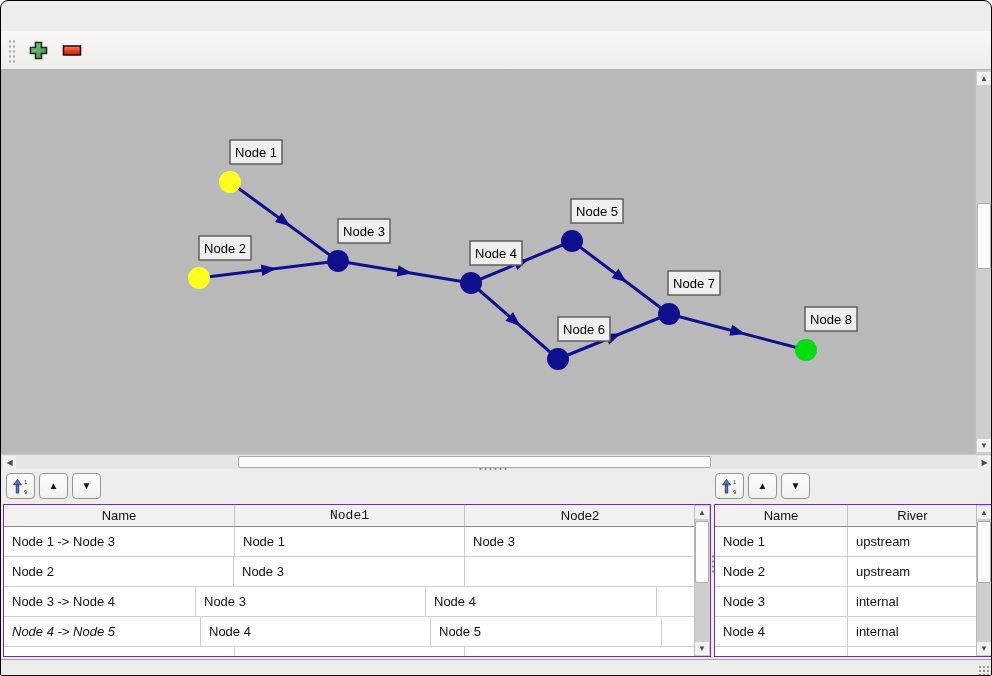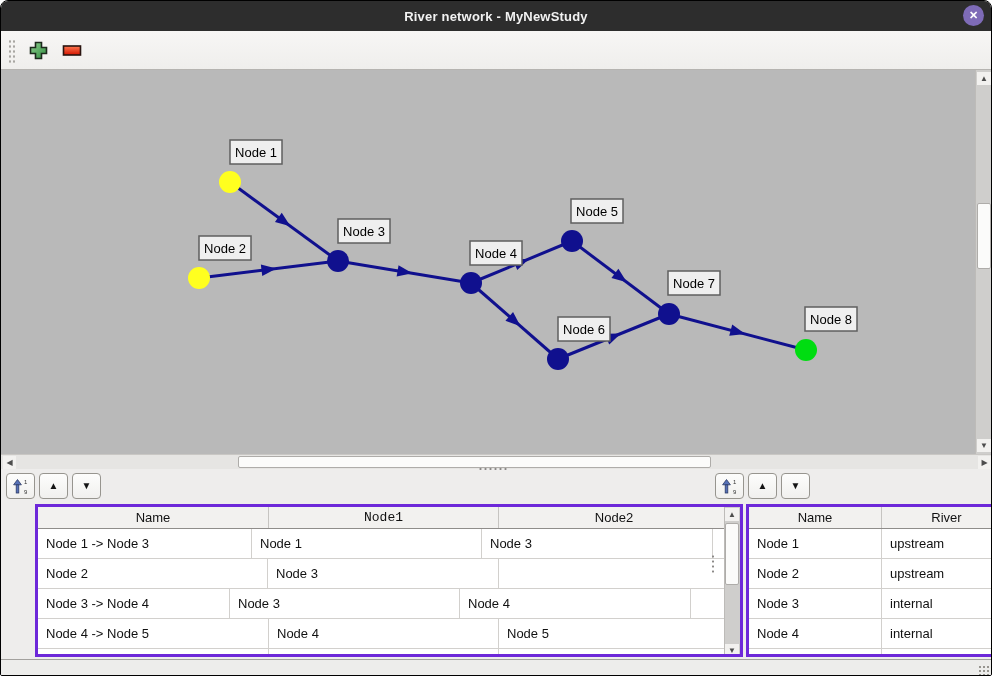--- a/index.html
+++ b/index.html
@@ -36,47 +36,41 @@
   
   .lower{position:absolute;left:0;top:468px;width:992px;height:190px;background:#eeedec;}
   .tool-btn{position:absolute;top:4px;width:29px;height:26px;box-sizing:border-box;
             background:linear-gradient(#fdfdfc,#f1f0ee);border:1px solid #97958f;border-radius:4px;
             display:flex;align-items:center;justify-content:center;cursor:pointer;}
   .tri{font-size:10px;color:#141414;line-height:10px;}
   .vsplit{position:absolute;left:710px;top:0;width:3px;height:188px;}
   .vsplit-dots{position:absolute;left:0;top:85px;width:3px;height:20px;
           background-image:radial-gradient(circle,#8b8987 1px,transparent 1.2px);background-size:4px 5px;}
   
-  .tbl{position:absolute;top:35px;height:153px;background:#fff;border:3px solid #6d28d9;
-       box-sizing:border-box;overflow:hidden;margin-left:32px;}
+  .tbl{position:absolute;top:35px;height:153px;background:#fff;border:1px solid #6d28d9;
+       box-sizing:border-box;overflow:hidden;}
   .tbl-head{display:flex;height:22px;background:#f2f1ef;border-bottom:1px solid #8f8d8a;box-sizing:border-box;}
   .tbl-head .cell{display:flex;align-items:center;justify-content:center;font-size:13px;color:#111;
                   border-right:1px solid #c6c4c1;box-sizing:border-box;}
   .tbl-row{display:flex;height:30px;border-bottom:1px solid #d2d0cd;box-sizing:border-box;background:#fff;}
   .tbl-row .cell{display:flex;align-items:center;padding-left:8px;font-size:13px;color:#111;
                  border-right:1px solid #d2d0cd;box-sizing:border-box;white-space:nowrap;overflow:hidden;}
   .tbl .vscroll{top:0;right:0;height:151px;}
   
   .statusbar{position:absolute;left:0;top:658px;width:992px;height:18px;background:#ededeb;
              border-top:1px solid #a3a19e;box-sizing:border-box;}
   .resize-grip{position:absolute;right:3px;bottom:2px;width:12px;height:10px;
                background-image:radial-gradient(circle,#97958f 1px,transparent 1.2px);
                background-size:4px 4px;}
 </style>
 </head>
 <body>
 
 <div class="window">
 
-  <div class="titlebar">
-    <span class="title">River network - MyNewStudy</span>
-    <span class="close-btn">
-      <span>✕</span>
-    </span>
-  </div>
 
   <div class="toolbar">
     <div class="tb-grip"></div>
     <div class="tb-icon">
       <svg width="19" height="19" viewBox="0 0 19 19">
         <defs>
           <linearGradient id="gplus" x1="0" y1="0" x2="1" y2="1">
             <stop offset="0" stop-color="#8fd08f"></stop>
               <stop offset="1" stop-color="#2e8b3e"></stop>
           </linearGradient>
@@ -187,35 +181,35 @@
       <span class="tri">▼</span>
     </div>
 
     <div class="tbl" id="link-table" style="left:2px;width:708px;">
         <div class="tbl-head">
           <div class="cell" style="width: 231px;">Name</div>
           <div class="cell" style="width: 230px; font-family: Liberation Mono, monospace;">Node1</div>
           <div class="cell" style="width: 231px;">Node2</div>
         </div>
       <div class="tbl-row">
-          <div class="cell" style="width: 214px;">Node 1 -&gt; Node 3</div>
+          <div class="cell" style="width: 231px;">Node 1 -&gt; Node 3</div>
           <div class="cell" style="width: 230px;">Node 1</div>
           <div class="cell" style="width: 231px;">Node 3</div>
         </div>
         <div class="tbl-row">
           <div class="cell" style="width: 230px;">Node 2</div>
           <div class="cell" style="width: 231px;">Node 3</div>
         </div>
         <div class="tbl-row">
           <div class="cell" style="width: 192px;">Node 3 -&gt; Node 4</div>
           <div class="cell" style="width: 230px;">Node 3</div>
           <div class="cell" style="width: 231px;">Node 4</div>
         </div>
         <div class="tbl-row">
-          <div class="cell" style="width: 231px;">Node 4 -&gt; Node 5</div>
+          <div class="cell" style="width: 197px; font-style: italic;">Node 4 -&gt; Node 5</div>
           <div class="cell" style="width: 230px;">Node 4</div>
           <div class="cell" style="width: 231px;">Node 5</div>
         </div>
         <div class="tbl-row">
           <div class="cell" style="width: 231px;"></div>
           <div class="cell" style="width: 230px;"></div>
           <div class="cell" style="width: 231px;"></div>
         </div>
         <div class="vscroll">
         <span class="sb-arrow" style="left:0;top:1px;width:14px;height:13px;">▲</span>

